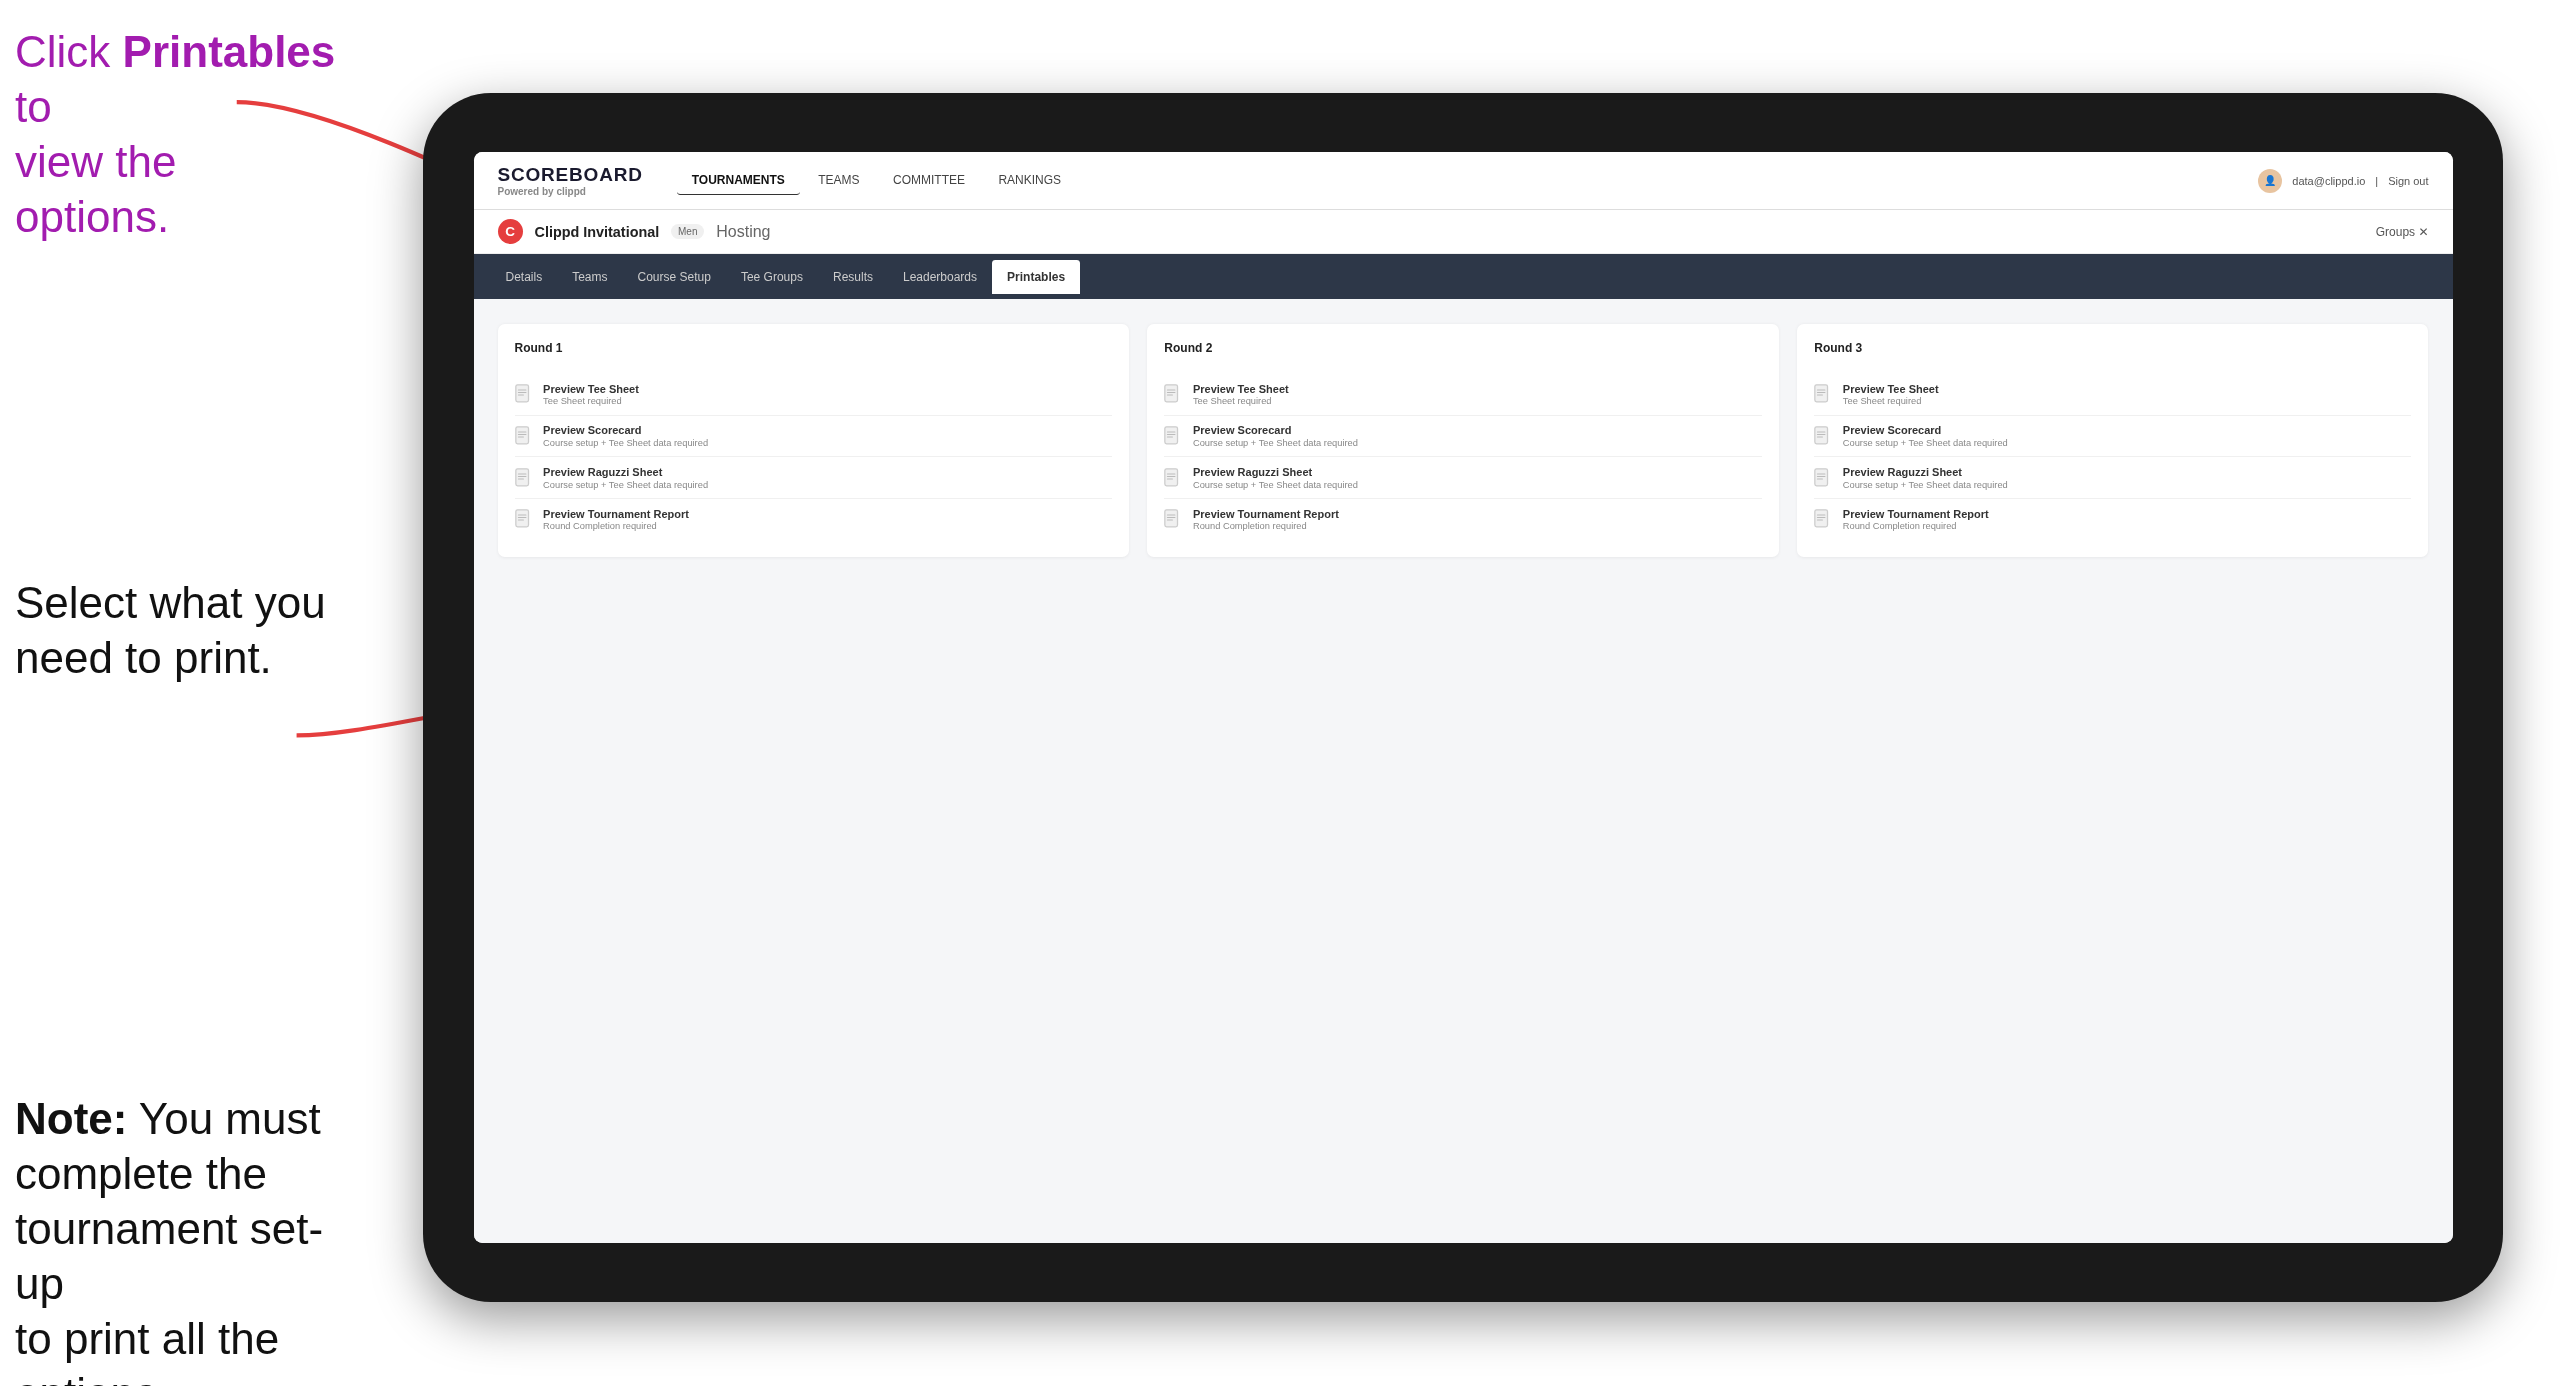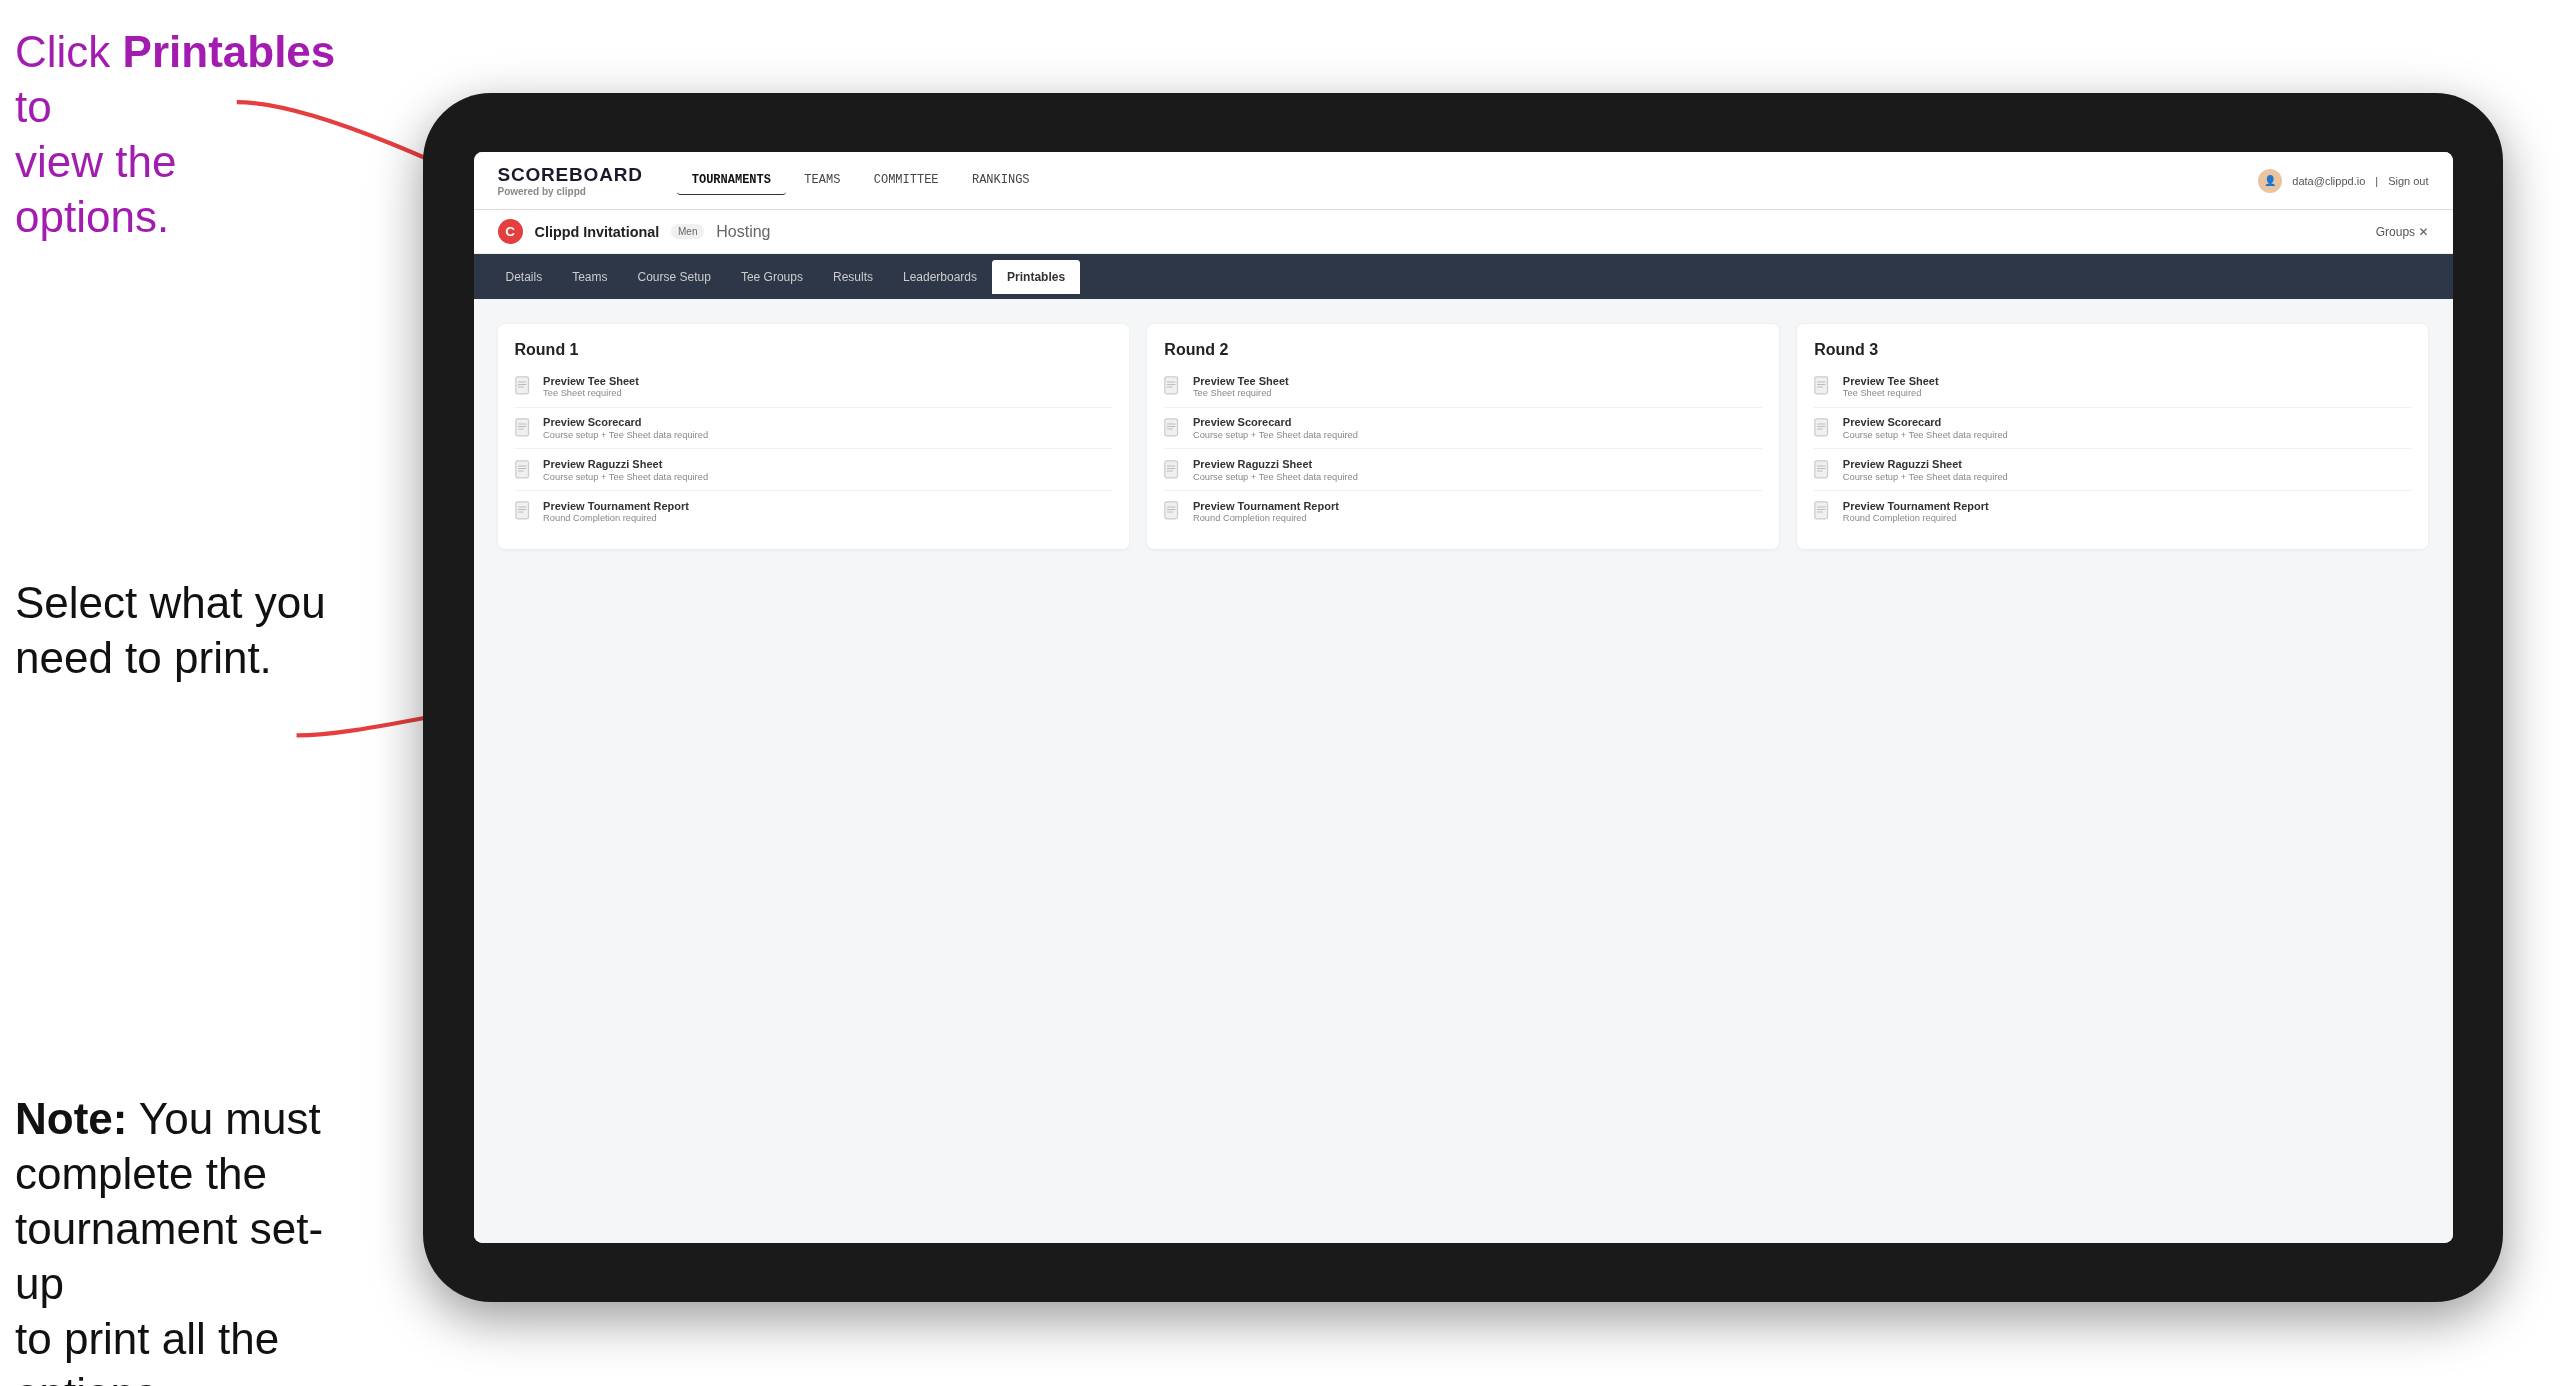--- a/index.html
+++ b/index.html
@@ -98,21 +98,20 @@
     .brand-sub {
       font-size: 10px;
       color: #888;
       font-weight: bold;
     }
 
     .top-nav-links {
       display: flex;
       gap: 3.4px;
       flex: 1;
-      font-family: Liberation Mono, monospace;
     }
 
     .top-nav-link {
       padding: 6.8px 15px;
       font-size: 12px;
       color: #444;
       text-decoration: none;
       border-radius: 3.4px;
       cursor: pointer;
     }
@@ -244,24 +243,24 @@
     }
 
     .round-section {
       background: #fff;
       border-radius: 6.8px;
       padding: 17px;
       box-shadow: 0 0.8px 3.4px rgba(0,0,0,0.06);
     }
 
     .round-title {
-      font-size: 16px;
+      font-size: 12px;
       font-weight: 700;
       color: #222;
-      margin-bottom: 7px;
+      margin-bottom: 19px;
     }
 
     .print-item {
       display: flex;
       align-items: flex-start;
       gap: 10px;
       padding: 8.5px 0;
       border-bottom: 0.8px solid #f0f0f0;
       cursor: pointer;
     }

